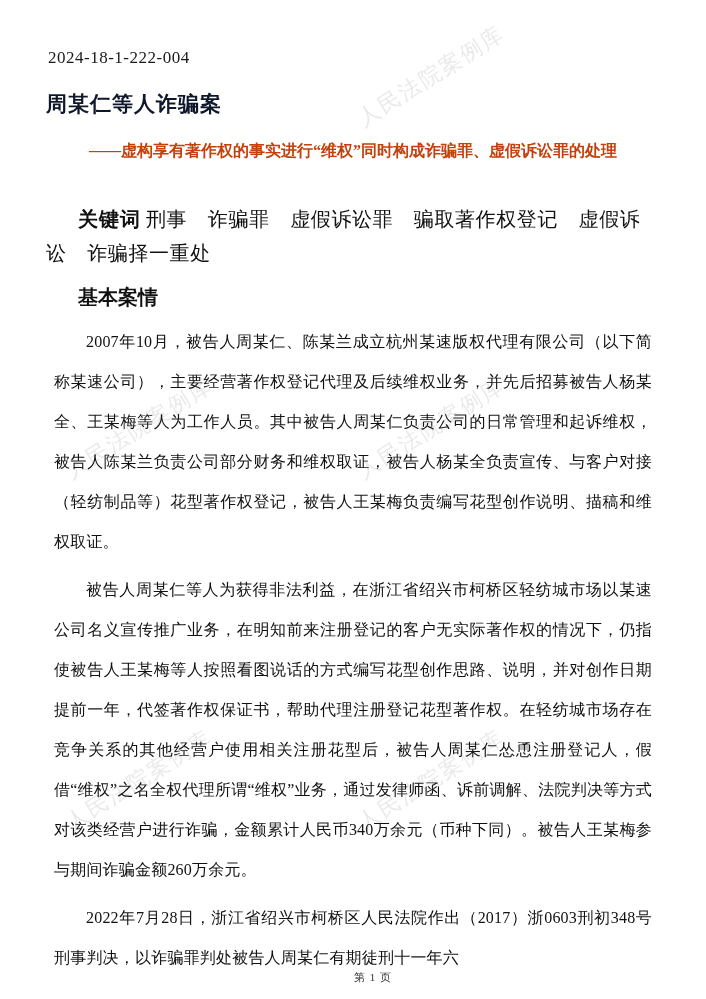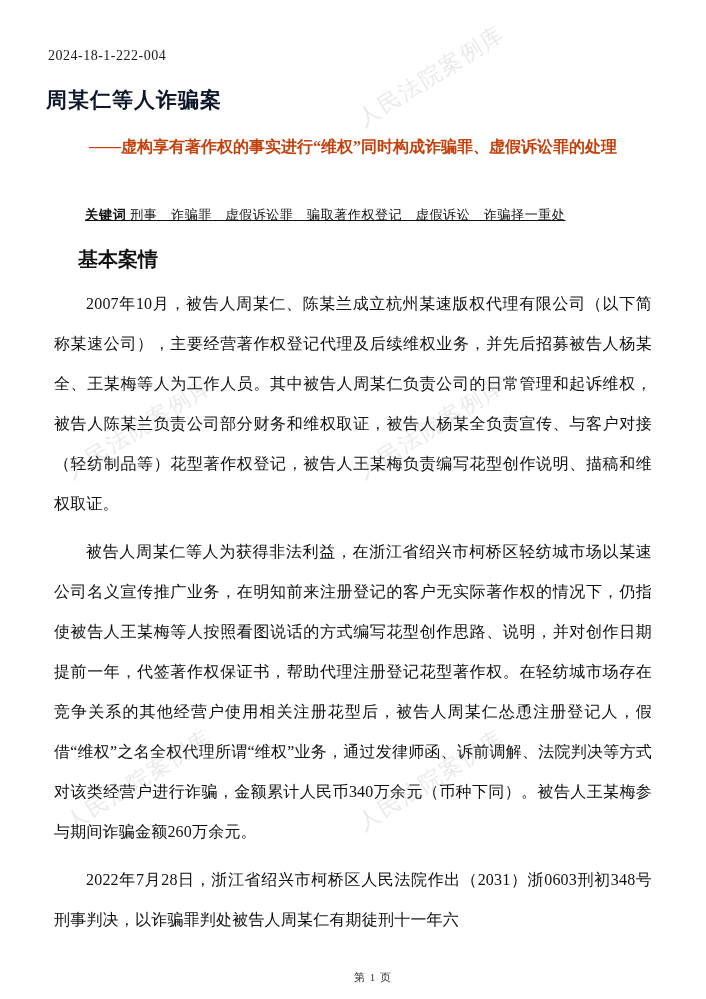--- a/index.html
+++ b/index.html
@@ -17,21 +17,21 @@
   }
   .page {
     position: relative;
     width: 706px;
     height: 999px;
     box-sizing: border-box;
     padding: 48px 46px 30px 46px;
   }
 
   .doc-number {
-    font-size: 14px;
+    font-size: 17px;
     letter-spacing: 0.5px;
     color: #1a1a1a;
     margin: 0 0 22px 2px;
   }
 
   .doc-title {
     text-align: left;
     font-size: 21px;
     font-weight: bold;
     letter-spacing: 1px;
@@ -43,25 +43,24 @@
     text-align: center;
     font-size: 16px;
     font-weight: bold;
     line-height: 34px;
     margin: 0 auto 34px auto;
     width: 560px;
     color: #c2410c;
   }
 
   .keywords-block {
-    font-size: 13px;
+    font-size: 20px;
     line-height: 34px;
-    margin: 0 0 10px 7px;
+    margin: 0 0 10px 0;
     text-indent: 32px;
-    text-decoration: underline;
   }
   .keywords-label {
     font-weight: bold;
     letter-spacing: 1px;
   }
   .keywords-text {
     letter-spacing: 0.6px;
   }
 
   .section-heading {
@@ -131,16 +130,16 @@
 
   <div class="keywords-block">
     <span class="keywords-label">关键词</span>
     <span class="keywords-text">刑事　诈骗罪　虚假诉讼罪　骗取著作权登记　虚假诉讼　诈骗择一重处</span>
   </div>
 
   <div class="section-heading">基本案情</div>
 
   <p class="para">2007年10月，被告人周某仁、陈某兰成立杭州某速版权代理有限公司（以下简称某速公司），主要经营著作权登记代理及后续维权业务，并先后招募被告人杨某全、王某梅等人为工作人员。其中被告人周某仁负责公司的日常管理和起诉维权，被告人陈某兰负责公司部分财务和维权取证，被告人杨某全负责宣传、与客户对接（轻纺制品等）花型著作权登记，被告人王某梅负责编写花型创作说明、描稿和维权取证。</p>
   <p class="para">被告人周某仁等人为获得非法利益，在浙江省绍兴市柯桥区轻纺城市场以某速公司名义宣传推广业务，在明知前来注册登记的客户无实际著作权的情况下，仍指使被告人王某梅等人按照看图说话的方式编写花型创作思路、说明，并对创作日期提前一年，代签著作权保证书，帮助代理注册登记花型著作权。在轻纺城市场存在竞争关系的其他经营户使用相关注册花型后，被告人周某仁怂恿注册登记人，假借“维权”之名全权代理所谓“维权”业务，通过发律师函、诉前调解、法院判决等方式对该类经营户进行诈骗，金额累计人民币340万余元（币种下同）。被告人王某梅参与期间诈骗金额260万余元。</p>
-  <p class="para">2022年7月28日，浙江省绍兴市柯桥区人民法院作出（2031）浙0603刑初348号刑事判决，以诈骗罪判处被告人周某仁有期徒刑十一年六</p>
+  <p class="para">2022年7月28日，浙江省绍兴市柯桥区人民法院作出（2017）浙0603刑初348号刑事判决，以诈骗罪判处被告人周某仁有期徒刑十一年六</p>
 
   <div class="footer">第 1 页</div>
 </div>
 
 </body></html>

